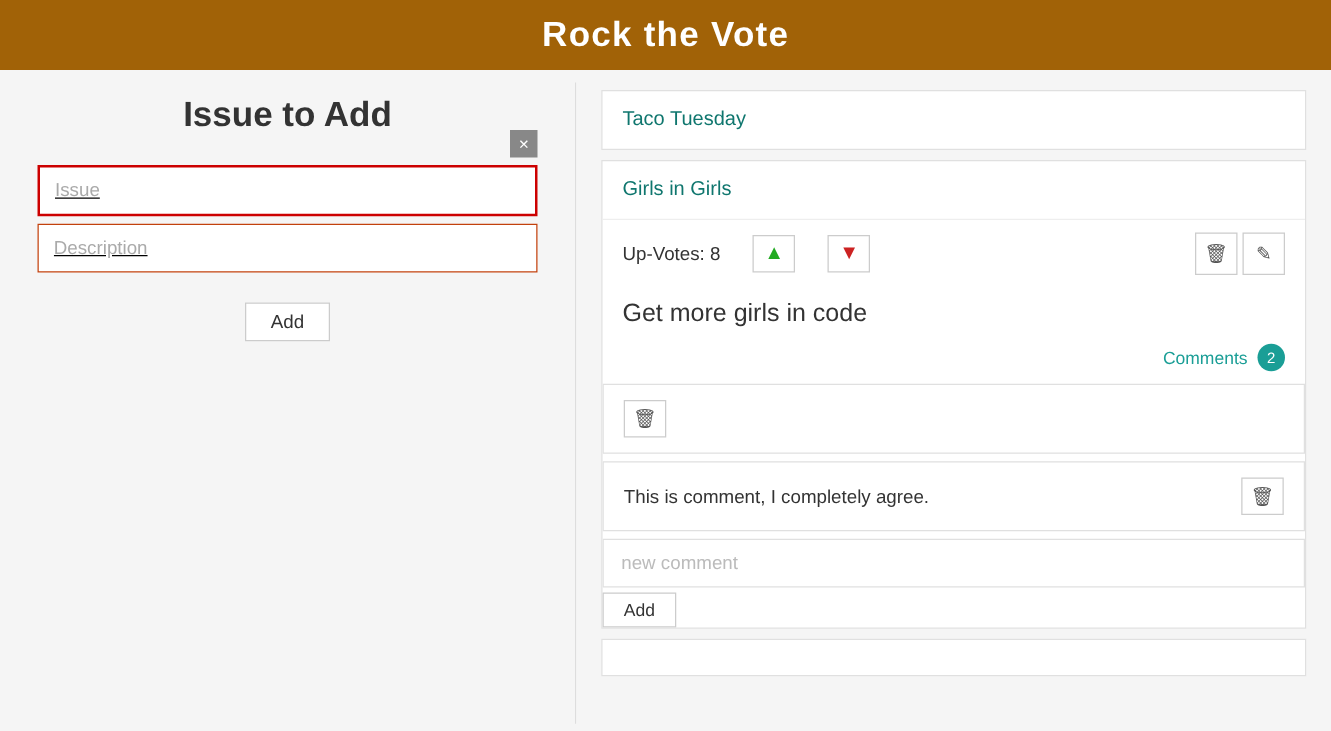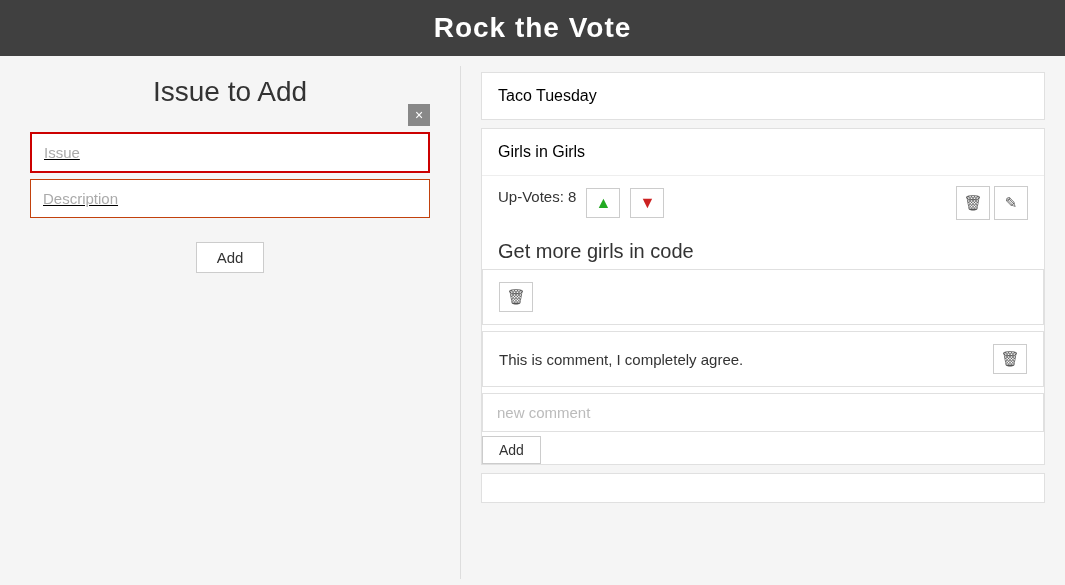--- a/index.html
+++ b/index.html
@@ -1,20 +1,20 @@
 <!DOCTYPE html>
 <html><head>
   <meta charset="utf-8">
   <style>
     * { box-sizing: border-box; margin: 0; padding: 0; }
     body { font-family: Arial, sans-serif; background: #f5f5f5; width: 1065px; height: 585px; overflow: hidden; }
 
     
     .header {
-      background: #404040;
+      background: #a16207;
       color: white;
       text-align: center;
       padding: 12px 0;
       font-size: 28px;
       font-weight: bold;
       letter-spacing: 1px;
     }
 
     
     .main {
@@ -24,21 +24,21 @@
 
     
     .left-panel {
       width: 460px;
       padding: 20px 30px;
       background: #f5f5f5;
     }
 
     .left-panel h2 {
       font-size: 28px;
-      font-weight: normal;
+      font-weight: bold;
       color: #333;
       margin-bottom: 24px;
       text-align: center;
     }
 
     .form-container {
       position: relative;
     }
 
     .clear-btn {
@@ -121,39 +121,39 @@
     
     .issue-card {
       background: white;
       border: 1px solid #e0e0e0;
       margin-bottom: 8px;
     }
 
     .issue-header {
       padding: 14px 16px;
       font-size: 16px;
-      color: #000000;
+      color: #0f766e;
       border-bottom: 1px solid #eee;
     }
 
     .issue-header.simple {
       border-bottom: none;
     }
 
     .issue-votes-row {
       display: flex;
       align-items: center;
       justify-content: space-between;
       padding: 10px 16px;
     }
 
     .votes-left {
       display: flex;
-      align-items: flex-start;
-      gap: 10px;
+      align-items: center;
+      gap: 26px;
     }
 
     .votes-label {
       font-size: 15px;
       color: #333;
     }
 
     .vote-up-btn, .vote-down-btn {
       width: 34px;
       height: 30px;
@@ -333,20 +333,24 @@
         <div class="action-btns">
           <button class="action-btn">🗑</button>
           <button class="action-btn">✎</button>
         </div>
       </div>
 
       <div class="issue-description">
         <span>Get more girls in code</span>
       </div>
 
+      <div class="comments-row">
+        <a class="comments-link">Comments</a>
+        <div class="comments-badge">2</div>
+      </div>
 
       <div class="comment-item">
         <button class="comment-delete-btn">🗑</button>
       </div>
 
       <div class="comment-item">
         <span class="comment-text">This is comment, I completely agree.</span>
         <button class="comment-delete-btn">🗑</button>
       </div>
 

